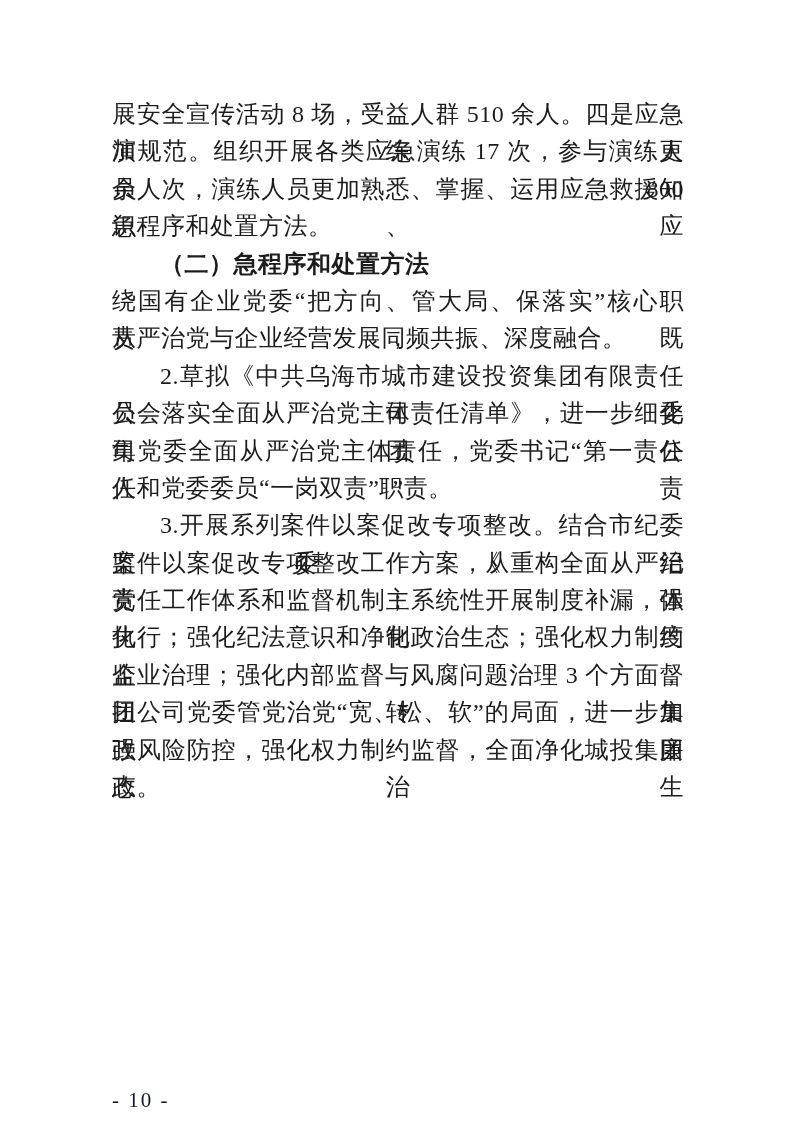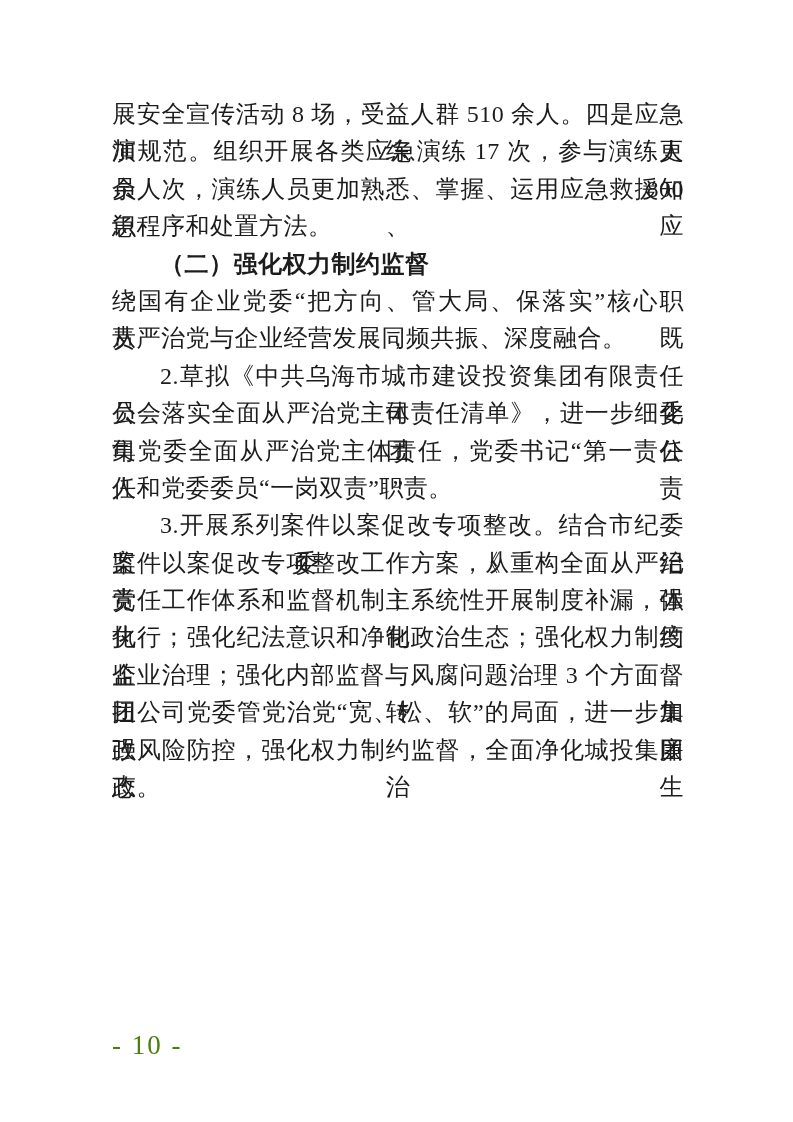--- a/index.html
+++ b/index.html
@@ -40,40 +40,40 @@
   }
   .line.heading {
     font-weight: bold;
     text-align-last: left;
     text-indent: 2em;
     font-family: "Liberation Serif", "DejaVu Serif", serif;
   }
   .page-number {
     position: absolute;
     left: 112px;
-    top: 1030px;
-    font-size: 27px;
+    top: 1088px;
+    font-size: 21px;
     letter-spacing: 2px;
-    color: #4d7c0f;
+    color: #0f172a;
   }
 </style>
 </head>
 <body>
 
 <div class="page">
   <div class="textblock">
 
     <div>
       <div class="line">展安全宣传活动 8 场，受益人群 510 余人。四是应急演练更</div>
       <div class="line">加规范。组织开展各类应急演练 17 次，参与演练人员 800</div>
       <div class="line">余人次，演练人员更加熟悉、掌握、运用应急救援知识、应</div>
       <div class="line last">急程序和处置方法。</div>
     </div>
 
-    <div class="line heading">（二）强化权力制约监督</div>
+    <div class="line heading">（二）急程序和处置方法</div>
 
     <div>
       <div class="line">绕国有企业党委“把方向、管大局、保落实”核心职责，既</div>
       <div class="line last">从严治党与企业经营发展同频共振、深度融合。</div>
     </div>
 
     <div>
       <div class="line first">2.草拟《中共乌海市城市建设投资集团有限责任公司委</div>
       <div class="line">员会落实全面从严治党主体责任清单》，进一步细化集团公</div>
       <div class="line">司党委全面从严治党主体责任，党委书记“第一责任人”责</div>

